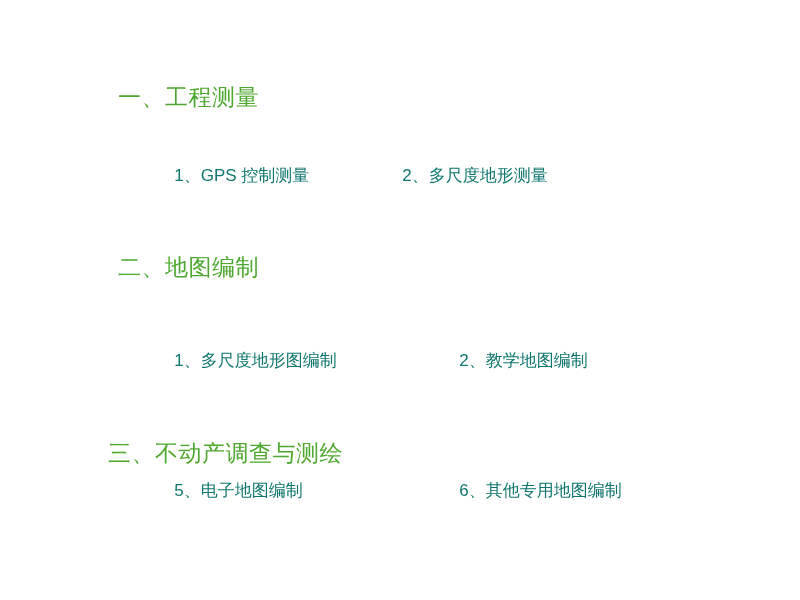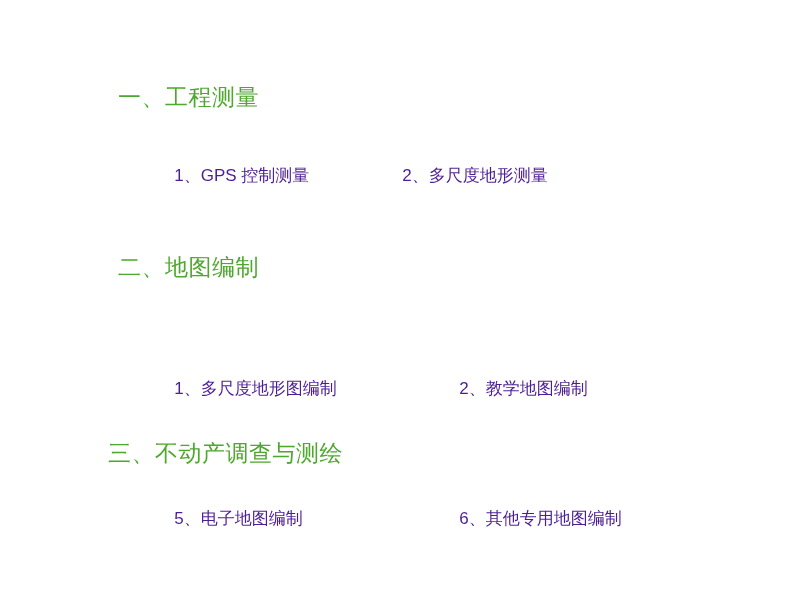--- a/index.html
+++ b/index.html
@@ -30,21 +30,21 @@
     margin: 0;
   }
   .section-title {
     color: #4ea72e;
     font-size: 23px;
     font-weight: normal;
     letter-spacing: 0.5px;
     white-space: nowrap;
   }
   .items {
-    color: #4c1d95;
+    color: #0f766e;
     font-size: 17px;
     line-height: 32px;
   }
   .row {
     display: block;
     white-space: pre;
     position: relative;
   }
   .cell {
     display: inline-block;
@@ -55,21 +55,21 @@
   #sec1 { position: absolute; left: 0; top: 0; }
   #sec1 .section-title { position: absolute; left: 118px; top: 82px; }
   #sec1 .items { position: absolute; left: 127px; top: 128px; width: 660px; }
   #sec1 .r1 .c1 { width: 228px; }
   #sec1 .r2 .c1 { width: 274px; }
   #sec1 .r3 .c1 { width: 238px; }
 
   
   #sec2 .section-title { position: absolute; left: 118px; top: 252px; }
   #sec2 .items { position: absolute; left: 127px; top: 313px; width: 660px; }
-  #sec2 .r1 .c1 { width: 285px; margin-top: 28px; }
+  #sec2 .r1 .c1 { width: 285px; }
   #sec2 .r2 .c1 { width: 285px; }
   #sec2 .r3 .c1 { width: 285px; margin-top: 34px; }
 
   
   #sec3 .section-title { position: absolute; left: 108px; top: 438px; }
   #sec3 .items { position: absolute; left: 127px; top: 490px; width: 660px; }
   #sec3 .r1 .c1 { width: 300px; }
 </style>
 </head>
 <body>

